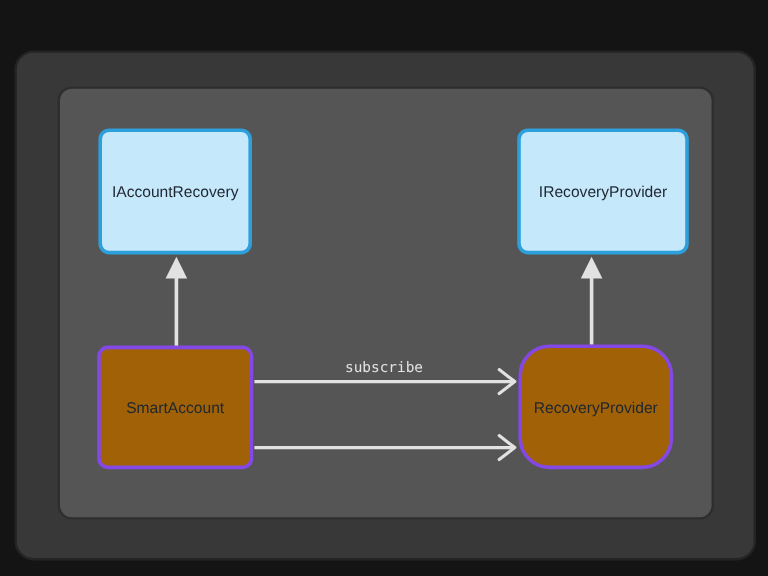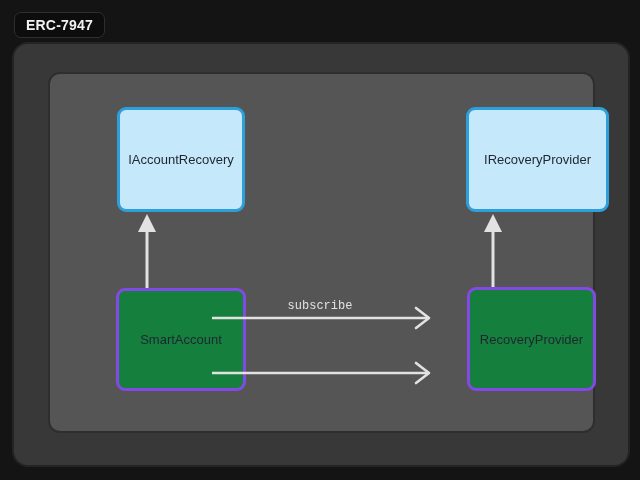--- a/index.html
+++ b/index.html
@@ -51,66 +51,62 @@
 
   .node {
     position: absolute;
     display: flex;
     align-items: center;
     justify-content: center;
     border-radius: 9px;
     font-size: 13px;
     color: #1e2630;
     text-align: center;
-    margin-left: 35px;
   }
   .node.interface {
     background: #c6e8fb;
     border: 3px solid #2d9fdb;
   }
   .node.contract {
-    background: #15803d;
+    background: #a16207;
     border: 3px solid #8448e6;
   }
 
   #node-iaccount-recovery  { left: 82px;  top: 107px; width: 128px; height: 105px; }
   #node-irecovery-provider { left: 431px; top: 107px; width: 143px; height: 105px; }
   #node-smart-account      { left: 81px;  top: 288px; width: 130px; height: 103px; }
-  #node-recovery-provider  { left: 432px; top: 287px; width: 129px; height: 104px; }
+  #node-recovery-provider  { left: 432px; top: 287px; width: 129px; height: 104px; border-radius: 26px; }
 
   .edges-layer {
     position: absolute;
     left: 0; top: 0;
     width: 640px;
     height: 480px;
     pointer-events: none;
   }
 
   .edge-label {
     position: absolute;
     width: 220px;
     text-align: center;
     font-family: "DejaVu Sans Mono", monospace;
     font-size: 12px;
     color: #e2e2e2;
   }
-  #edge-label-subscribe { left: 210px; top: 299px; font-family: Liberation Mono, monospace; }
+  #edge-label-subscribe { left: 210px; top: 299px; }
   #edge-label-recover   { left: 210px; top: 354px; }
 </style>
 </head>
 <body>
 
 <div class="stage">
 
   <div class="panel-outer"></div>
   <div class="panel-inner"></div>
 
-  <div class="badge">
-    <span>ERC-7947</span>
-  </div>
 
   <div class="node interface" id="node-iaccount-recovery">
     <span>IAccountRecovery</span>
   </div>
 
   <div class="node interface" id="node-irecovery-provider">
     <span>IRecoveryProvider</span>
   </div>
 
   <div class="node contract" id="node-smart-account">

